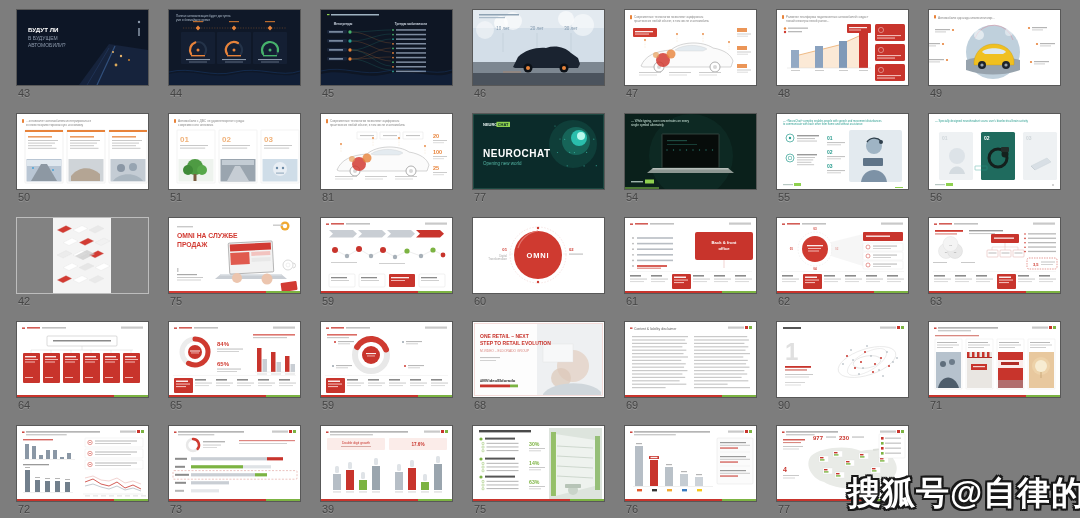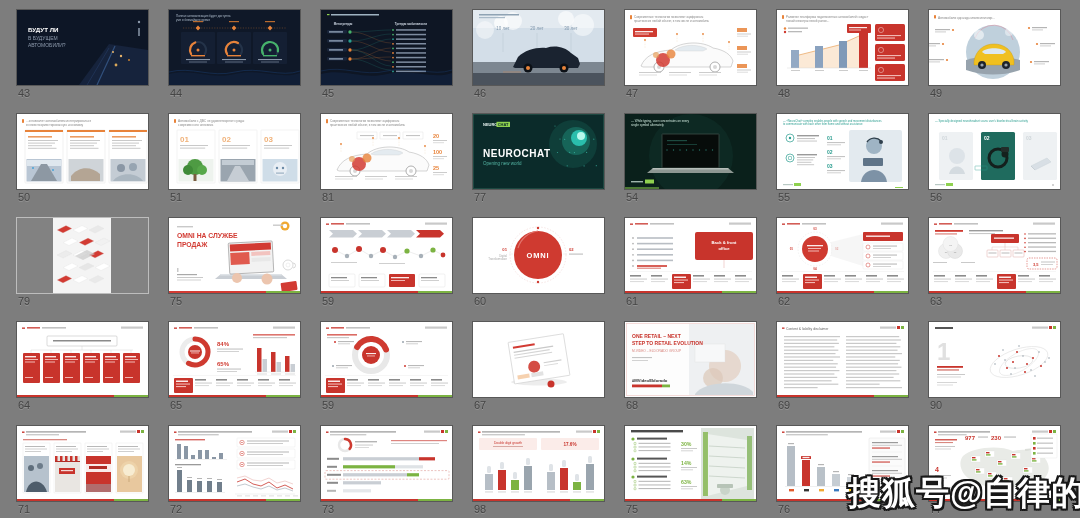--- a/index.html
+++ b/index.html
@@ -579,21 +579,21 @@
             <path d="M72,37 l9,-4.5 l6,3 l-9,4.5 Z" fill="#d23b33" stroke="#dcdcdc" stroke-width="0.3"></path>
             <path d="M46,49.5 l9,-4.5 l6,3 l-9,4.5 Z" fill="#ffffff" stroke="#dcdcdc" stroke-width="0.3"></path>
             <path d="M62,49.5 l9,-4.5 l6,3 l-9,4.5 Z" fill="#e6e6e6" stroke="#dcdcdc" stroke-width="0.3"></path>
             <path d="M78,49.5 l9,-4.5 l6,3 l-9,4.5 Z" fill="#ffffff" stroke="#dcdcdc" stroke-width="0.3"></path>
             <path d="M40,62 l9,-4.5 l6,3 l-9,4.5 Z" fill="#d23b33" stroke="#dcdcdc" stroke-width="0.3"></path>
             <path d="M56,62 l9,-4.5 l6,3 l-9,4.5 Z" fill="#ffffff" stroke="#dcdcdc" stroke-width="0.3"></path>
             <path d="M72,62 l9,-4.5 l6,3 l-9,4.5 Z" fill="#e9e9e9" stroke="#dcdcdc" stroke-width="0.3"></path>
             <path d="M58,38 l12,-6 l8,4 l-12,6 Z" fill="#c9c9c9" stroke="none" stroke-width="0" opacity="0.7"></path>
           </svg>
         </div>
-    <div class="num">79</div>
+    <div class="num">42</div>
   </div>
 
   <div class="cell">
     <div class="thumb">
           <svg viewBox="0 0 131 75" width="131" height="75">
             <rect x="0" y="0" width="131" height="75" fill="#ffffff" rx="0"></rect>
             <rect x="8" y="8" width="16" height="1.4" fill="#c9c9c9" rx="0"></rect>
             <text x="8" y="20" font-size="6.8" fill="#d23b33" font-weight="bold" text-anchor="start" font-family="'Liberation Sans',sans-serif">OMNI НА СЛУЖБЕ</text>
             <text x="8" y="28.5" font-size="6.8" fill="#d23b33" font-weight="bold" text-anchor="start" font-family="'Liberation Sans',sans-serif">ПРОДАЖ</text>
             <circle cx="116" cy="8" r="4.5" fill="#f0a830"></circle>
@@ -1034,42 +1034,20 @@
             <rect x="110" y="57" width="11" height="1.6" fill="#8b8b8b" rx="0"></rect>
             <rect x="110" y="60.5" width="17" height="1.1" fill="#cfcfcf" rx="0"></rect>
             <rect x="110" y="63" width="14" height="1.1" fill="#dcdcdc" rx="0"></rect>
             <rect x="0" y="73" width="97" height="2" fill="#c8342c" rx="0"></rect>
             <rect x="97" y="73" width="34" height="2" fill="#7cb342" rx="0"></rect>
           </svg>
         </div>
     <div class="num">59</div>
   </div>
 
-  <div class="cell">
-    <div class="thumb">
-          <svg viewBox="0 0 131 75" width="131" height="75">
-            <rect x="0" y="0" width="131" height="75" fill="#ffffff" rx="0"></rect>
-            <ellipse cx="66" cy="60" rx="28" ry="3.5" fill="#000000" opacity="0.07"></ellipse>
-            <g transform="rotate(-9 65 37)">
-              <rect x="38" y="16" width="56" height="42" fill="#ffffff" rx="0.5" stroke="#d2d2d2" stroke-width="0.7"></rect>
-              <rect x="42" y="21" width="22" height="2" fill="#d23b33" rx="0"></rect>
-              <rect x="42" y="26" width="40" height="1.2" fill="#c9c9c9" rx="0"></rect>
-              <rect x="42" y="29" width="36" height="1.1" fill="#d5d5d5" rx="0"></rect>
-              <rect x="42" y="32" width="38" height="1.1" fill="#d5d5d5" rx="0"></rect>
-              <circle cx="60" cy="44" r="6" fill="#cf3a30" opacity="0.9"></circle>
-              <rect x="70" y="41" width="18" height="1.1" fill="#cfcfcf" rx="0"></rect>
-              <rect x="70" y="44" width="14" height="1" fill="#dadada" rx="0"></rect>
-              <rect x="42" y="50" width="12" height="4" fill="#f0b27a" rx="0" opacity="0.6"></rect>
-              <rect x="56" y="50" width="12" height="4" fill="#e2e2e2" rx="0"></rect>
-            </g>
-            <circle cx="78" cy="62" r="3.5" fill="#c8342c"></circle>
-          </svg>
-        </div>
-    <div class="num">67</div>
-  </div>
 
   <div class="cell">
     <div class="thumb">
           <svg viewBox="0 0 131 75" width="131" height="75">
             <rect x="0" y="0" width="131" height="75" fill="#fdfdfd" rx="0"></rect>
             <rect x="64" y="2" width="65" height="71" fill="#eef0f2" rx="0"></rect>
             <circle cx="100" cy="44" r="16" fill="#e3d2c6" opacity="0.8"></circle>
             <circle cx="88" cy="56" r="10" fill="#dbc7b8" opacity="0.7"></circle>
             <path d="M70,72 C80,58 118,58 128,70 L128,73 L70,73 Z" fill="#cfd6db" stroke="none" stroke-width="0.5"></path>
             <rect x="70" y="22" width="30" height="18" fill="#f7f8f9" rx="0" stroke="#e2e2e2" stroke-width="0.4"></rect>
@@ -1372,21 +1350,21 @@
             <rect x="51" y="40" width="8" height="24" fill="#9aa5ae" rx="0"></rect>
             <rect x="53" y="32" width="4" height="7" fill="#dfe3e7" rx="1.5"></rect>
             <rect x="51" y="65.5" width="8" height="0.9" fill="#cfcfcf" rx="0"></rect>
             <rect x="113" y="38" width="8" height="26" fill="#9aa5ae" rx="0"></rect>
             <rect x="115" y="30" width="4" height="7" fill="#dfe3e7" rx="1.5"></rect>
             <rect x="113" y="65.5" width="8" height="0.9" fill="#cfcfcf" rx="0"></rect>
             <rect x="0" y="73" width="97" height="2" fill="#c8342c" rx="0"></rect>
             <rect x="97" y="73" width="34" height="2" fill="#7cb342" rx="0"></rect>
           </svg>
         </div>
-    <div class="num">98</div>
+    <div class="num">39</div>
   </div>
 
   <div class="cell">
     <div class="thumb">
           <svg viewBox="0 0 131 75" width="131" height="75">
             <rect x="0" y="0" width="131" height="75" fill="#ffffff" rx="0"></rect>
             <rect x="6" y="4" width="52" height="2.4" fill="#4a4a4a" rx="0"></rect>
             <circle cx="8" cy="13" r="1.6" fill="#7cb342"></circle>
             <rect x="12" y="11.6" width="30" height="2" fill="#555555" rx="0"></rect>
             <rect x="9" y="16.5" width="2" height="2" fill="none" rx="0.3" stroke="#7cb342" stroke-width="0.4"></rect>

